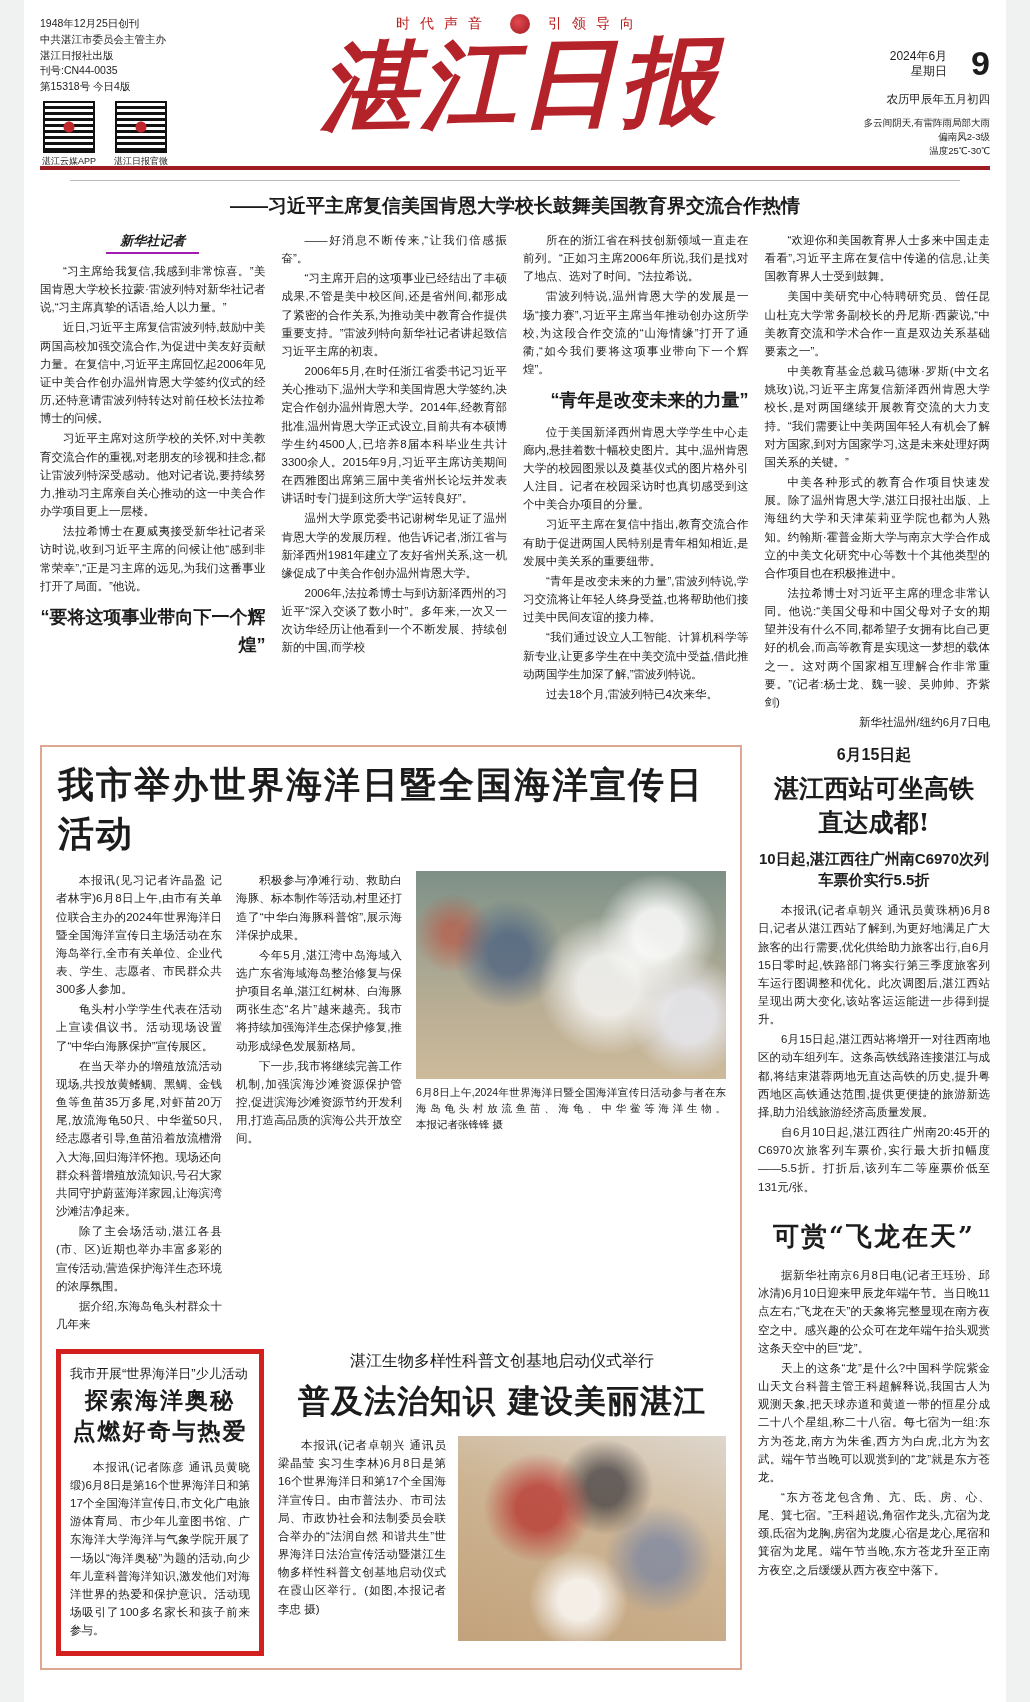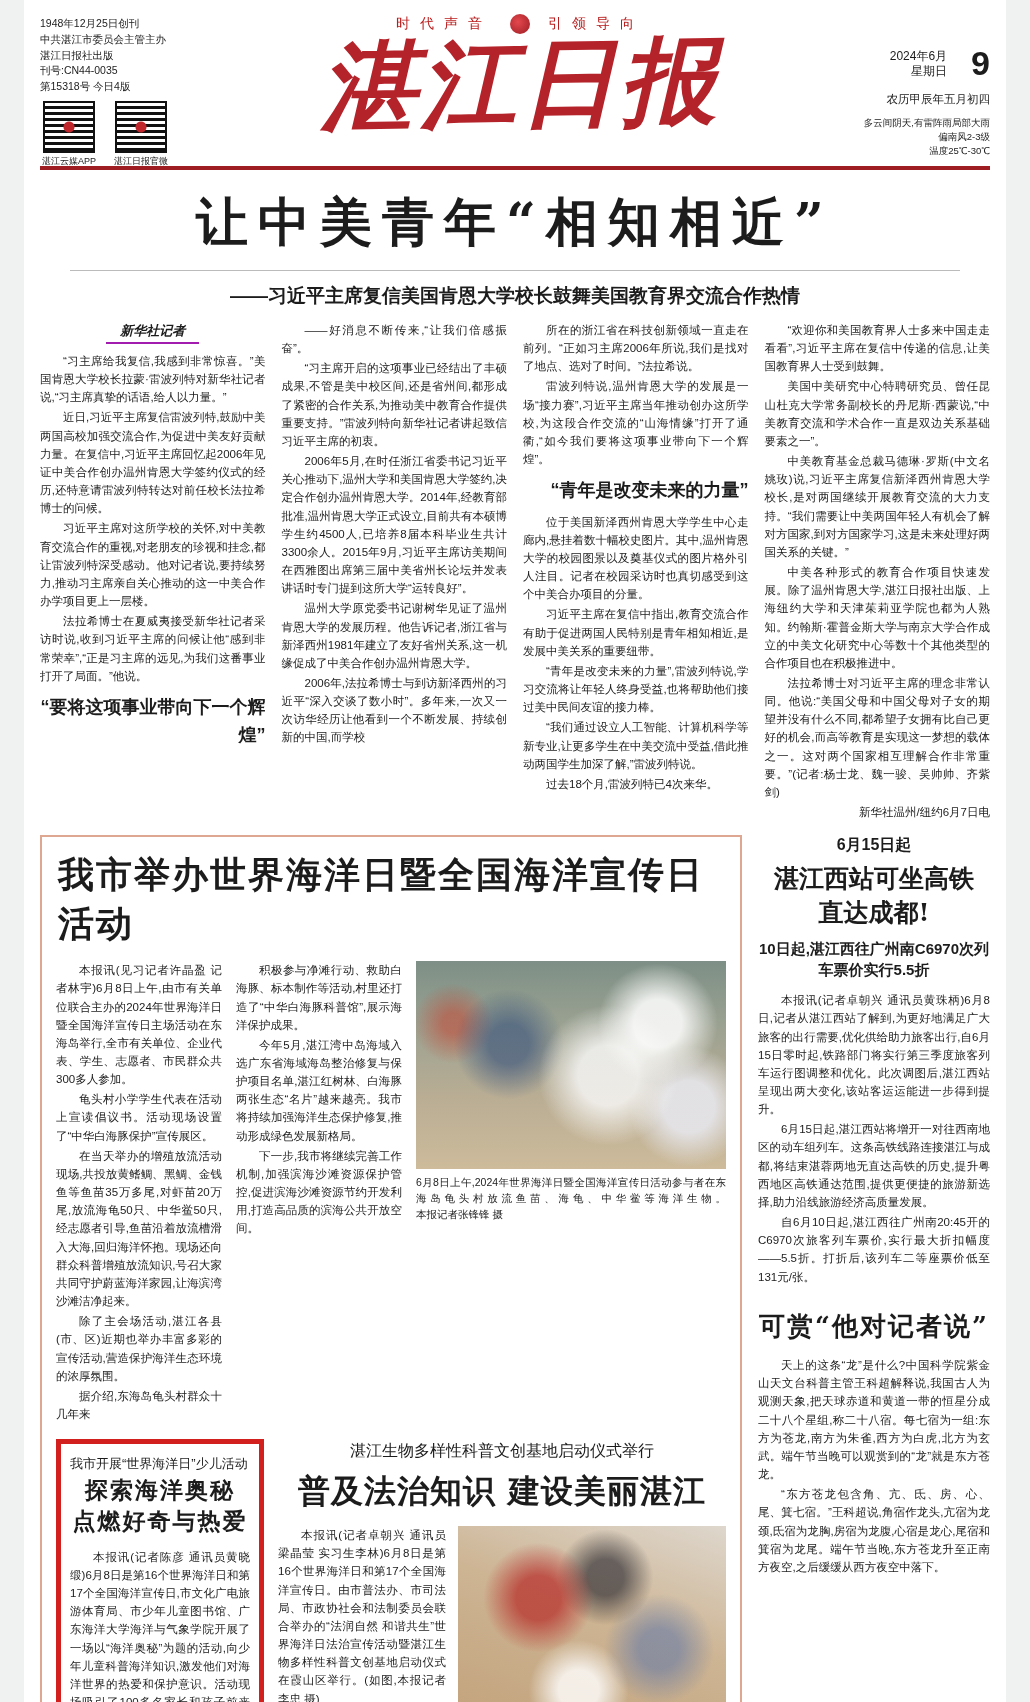--- a/index.html
+++ b/index.html
@@ -147,21 +147,20 @@
         <div class="weather">
           <div>多云间阴天,有雷阵雨局部大雨</div>
           <div>偏南风2-3级</div>
           <div>温度25℃-30℃</div>
         </div>
       </div>
     </div>
     <div class="red-rule"></div>
 
     <div>
-      <div class="lead-hl">让中美青年“相知相近”</div>
       <div class="thin-rule"></div>
       <div class="lead-sub">——习近平主席复信美国肯恩大学校长鼓舞美国教育界交流合作热情</div>
       <div class="cols4 bodytext">
         <div class="col">
           <div class="byline"><span>新华社记者</span></div>
           <p>“习主席给我复信,我感到非常惊喜。”美国肯恩大学校长拉蒙·雷波列特对新华社记者说,“习主席真挚的话语,给人以力量。”</p>
           <p>近日,习近平主席复信雷波列特,鼓励中美两国高校加强交流合作,为促进中美友好贡献力量。在复信中,习近平主席回忆起2006年见证中美合作创办温州肯恩大学签约仪式的经历,还特意请雷波列特转达对前任校长法拉希博士的问候。</p>
           <p>习近平主席对这所学校的关怀,对中美教育交流合作的重视,对老朋友的珍视和挂念,都让雷波列特深受感动。他对记者说,要持续努力,推动习主席亲自关心推动的这一中美合作办学项目更上一层楼。</p>
           <p>法拉希博士在夏威夷接受新华社记者采访时说,收到习近平主席的问候让他“感到非常荣幸”,“正是习主席的远见,为我们这番事业打开了局面。”他说。</p>
           <p class="subhd">“要将这项事业带向下一个辉煌”</p>
@@ -260,22 +259,23 @@
             <div>直达成都!</div>
           </div>
           <div class="deck">10日起,湛江西往广州南C6970次列车票价实行5.5折</div>
           <p>本报讯(记者卓朝兴 通讯员黄珠柄)6月8日,记者从湛江西站了解到,为更好地满足广大旅客的出行需要,优化供给助力旅客出行,自6月15日零时起,铁路部门将实行第三季度旅客列车运行图调整和优化。此次调图后,湛江西站呈现出两大变化,该站客运运能进一步得到提升。</p>
           <p>6月15日起,湛江西站将增开一对往西南地区的动车组列车。这条高铁线路连接湛江与成都,将结束湛蓉两地无直达高铁的历史,提升粤西地区高铁通达范围,提供更便捷的旅游新选择,助力沿线旅游经济高质量发展。</p>
           <p>自6月10日起,湛江西往广州南20:45开的C6970次旅客列车票价,实行最大折扣幅度——5.5折。打折后,该列车二等座票价低至131元/张。</p>
         </div>
 
         <div class="sb-art2 bodytext">
           <div class="hl">
-            <div>可赏“他对记者说”</div>
-          </div>
+            <div>可赏“飞龙在天”</div>
+          </div>
+          <p>据新华社南京6月8日电(记者王珏玢、邱冰清)6月10日迎来甲辰龙年端午节。当日晚11点左右,“飞龙在天”的天象将完整显现在南方夜空之中。感兴趣的公众可在龙年端午抬头观赏这条天空中的巨“龙”。</p>
           <p>天上的这条“龙”是什么?中国科学院紫金山天文台科普主管王科超解释说,我国古人为观测天象,把天球赤道和黄道一带的恒星分成二十八个星组,称二十八宿。每七宿为一组:东方为苍龙,南方为朱雀,西方为白虎,北方为玄武。端午节当晚可以观赏到的“龙”就是东方苍龙。</p>
           <p>“东方苍龙包含角、亢、氐、房、心、尾、箕七宿。”王科超说,角宿作龙头,亢宿为龙颈,氐宿为龙胸,房宿为龙腹,心宿是龙心,尾宿和箕宿为龙尾。端午节当晚,东方苍龙升至正南方夜空,之后缓缓从西方夜空中落下。</p>
 
         </div>
 
       </div>
     </div>
   </div>
 
 </div>

